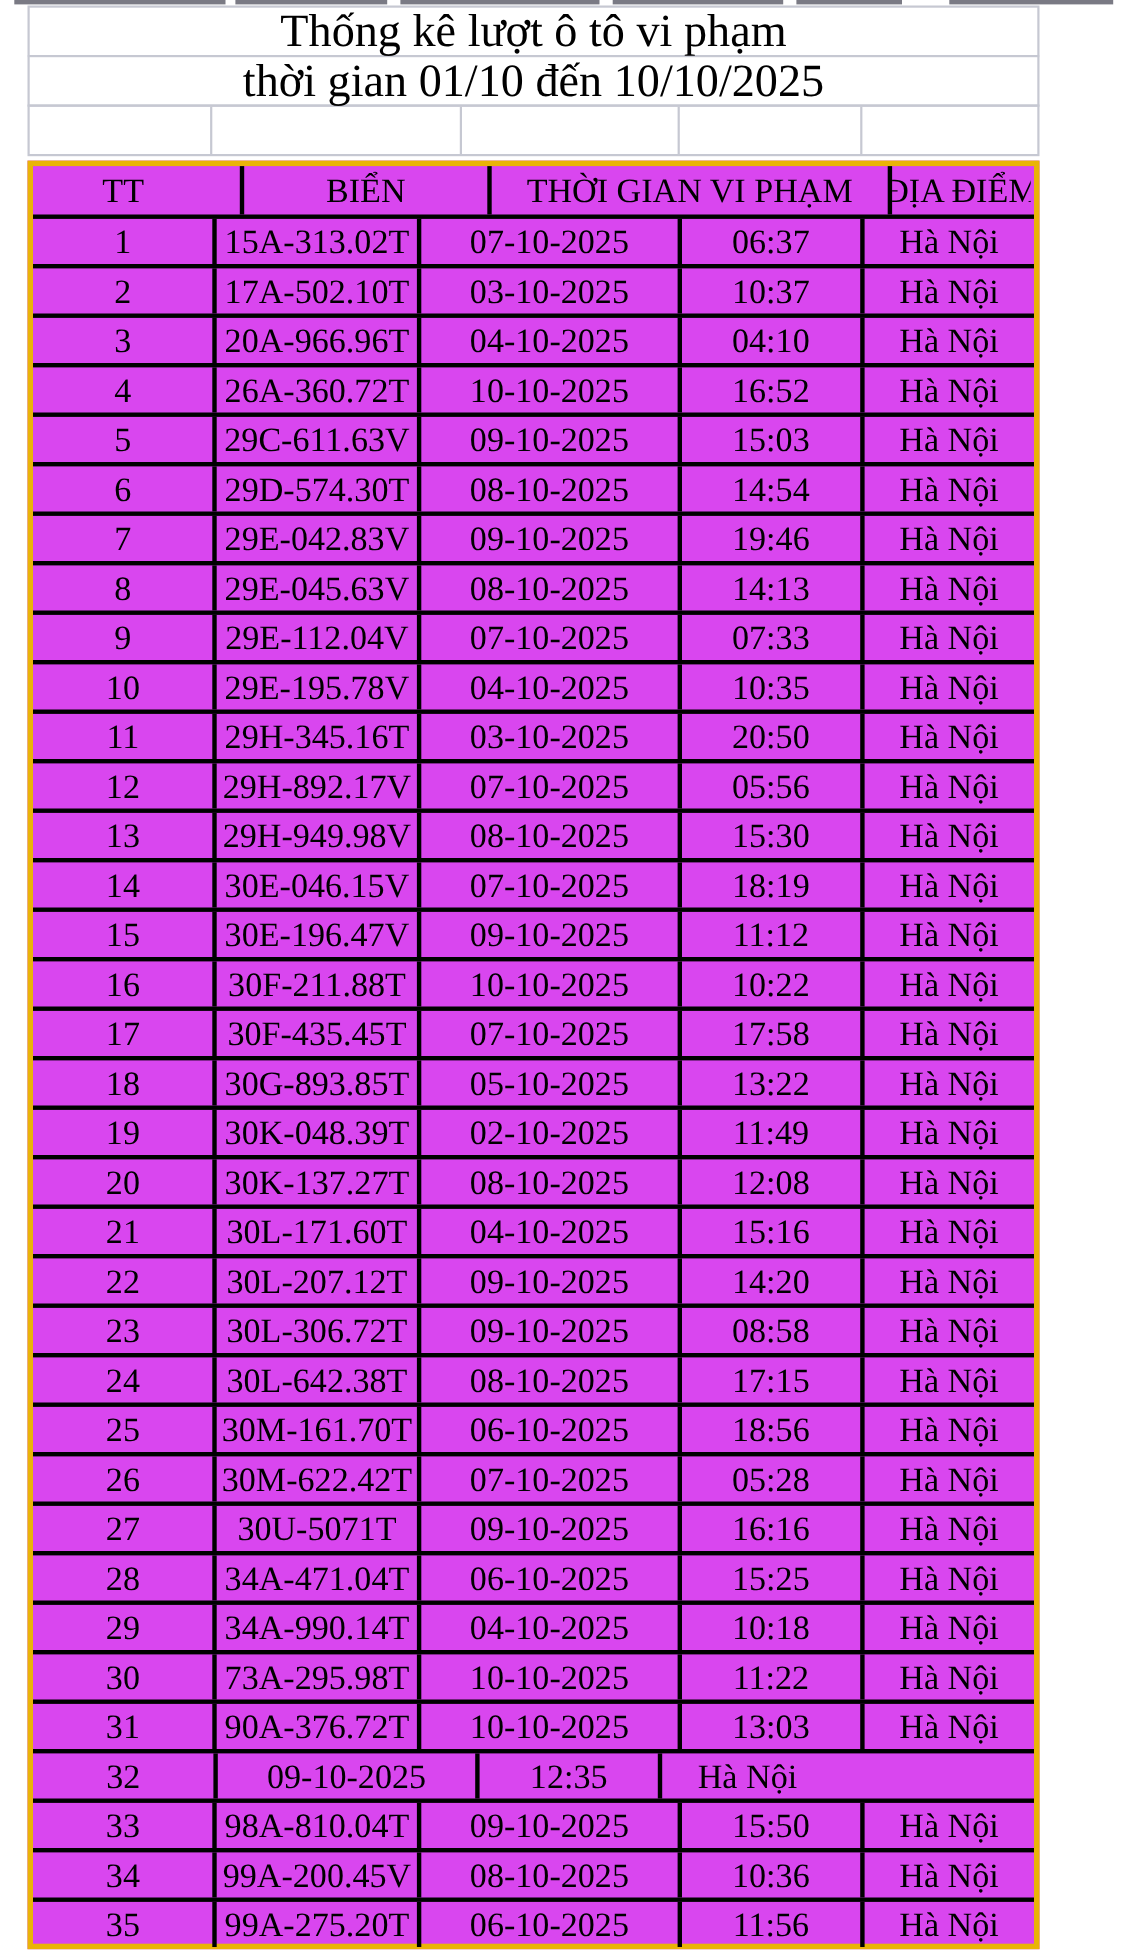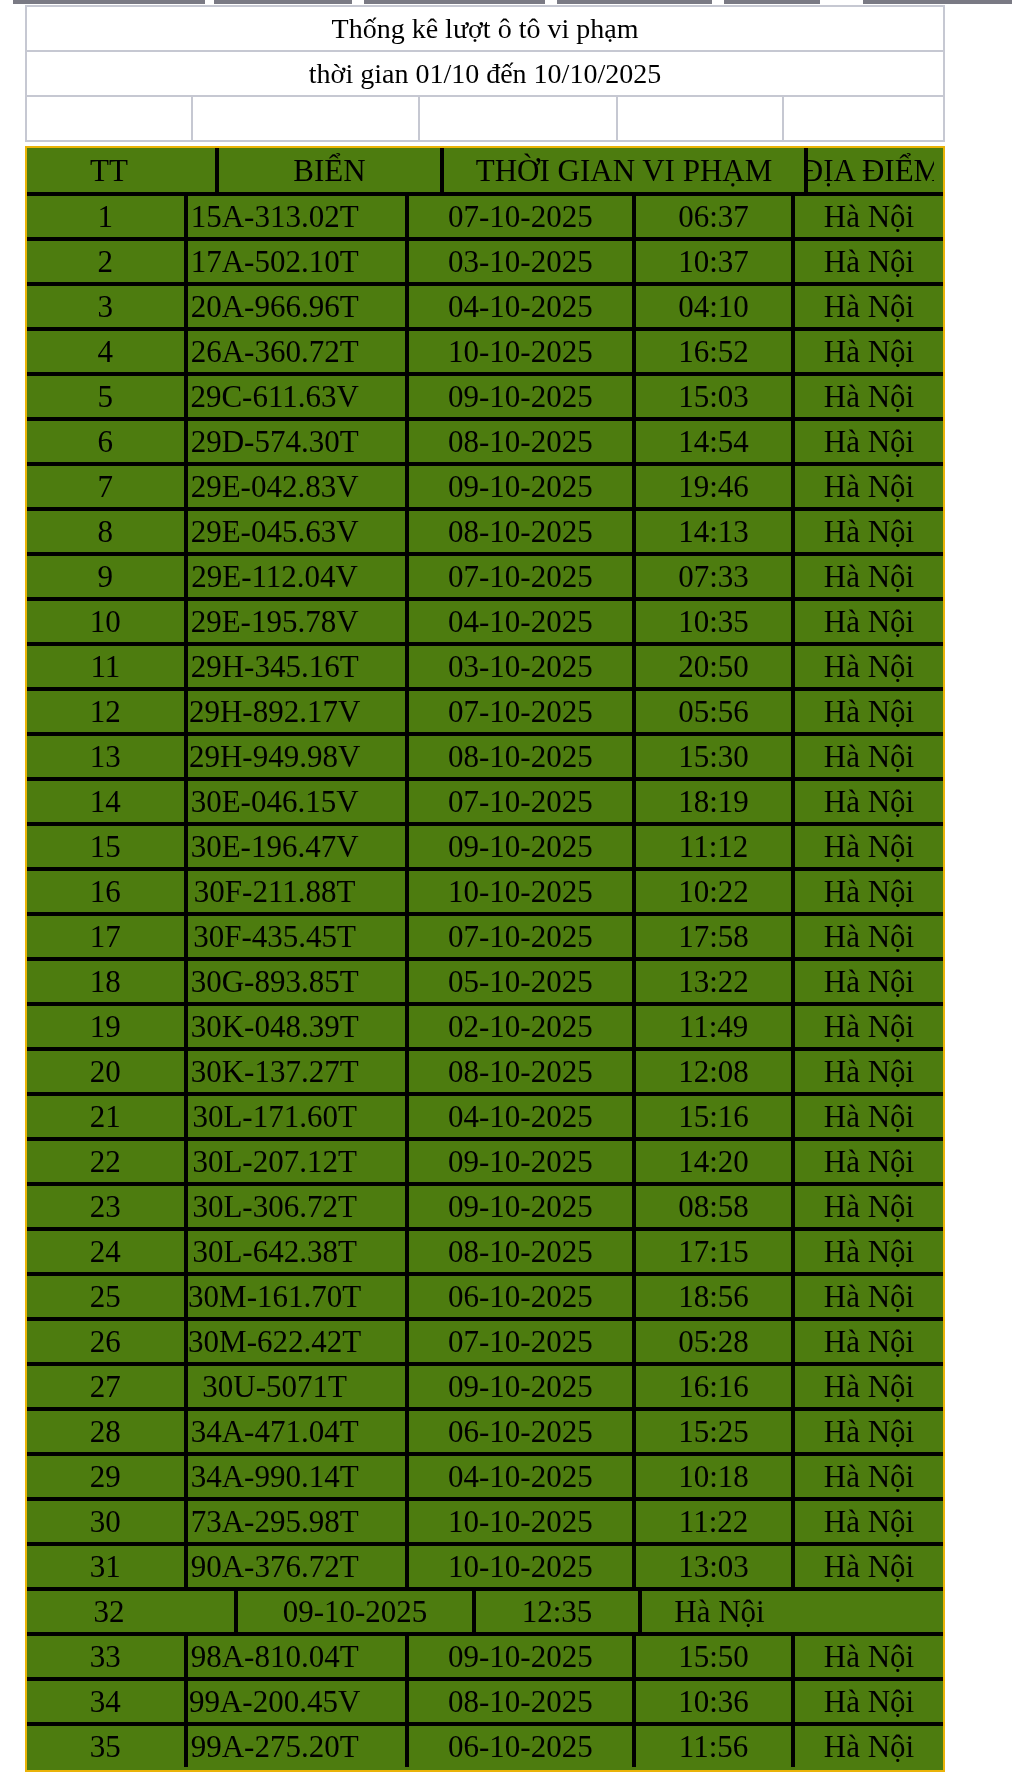--- a/index.html
+++ b/index.html
@@ -30,21 +30,21 @@
     width: 920px;
   }
   .title-row {
     box-sizing: border-box;
     height: 47px;
     border: 2px solid #c6c8d2;
     background: #ffffff;
     display: flex;
     align-items: center;
     justify-content: center;
-    font-size: 28px;
+    font-size: 42px;
     line-height: 1;
   }
   .title-row + .title-row { margin-top: -2px; text-align: right; }
   .spacer-row {
     box-sizing: border-box;
     height: 47px;
     border: 2px solid #c6c8d2;
     margin-top: -2px;
     display: flex;
   }
@@ -60,22 +60,22 @@
   .sp-time { width: 166px; }
   .sp-loc { width: 159px; }
   
   .main-table {
     position: absolute;
     left: 25px;
     top: 146px;
     width: 920px;
     height: 1626px;
     box-sizing: border-box;
-    border: 2px solid #eab308;
-    background: #4d7c0f;
+    border: 5px solid #eab308;
+    background: #d946ef;
   }
   .hrow {
     box-sizing: border-box;
     height: 44px;
     display: flex;
   }
   .trow {
     box-sizing: border-box;
     height: 45px;
     border-top: 4px solid #000000;
@@ -88,21 +88,21 @@
     align-items: center;
     justify-content: center;
     font-size: 31px;
     line-height: 1;
     white-space: nowrap;
     overflow: hidden;
   }
   .bl { border-left: 4px solid #000000; }
   .c-tt { width: 164px; }
   .c-plate { width: 186px; font-family: Liberation Serif, serif; }
-  .c-date { width: 238px; margin-left: 43px; }
+  .c-date { width: 238px; }
   .c-time { width: 166px; }
   .c-location { width: 159px; }
   .h-tt { width: 164px; }
   .h-plate { width: 225px; margin-left: 24px; }
   .h-timegroup { width: 364px; }
   .h-location { width: 130px; }
 </style>
 </head>
 <body>
 

